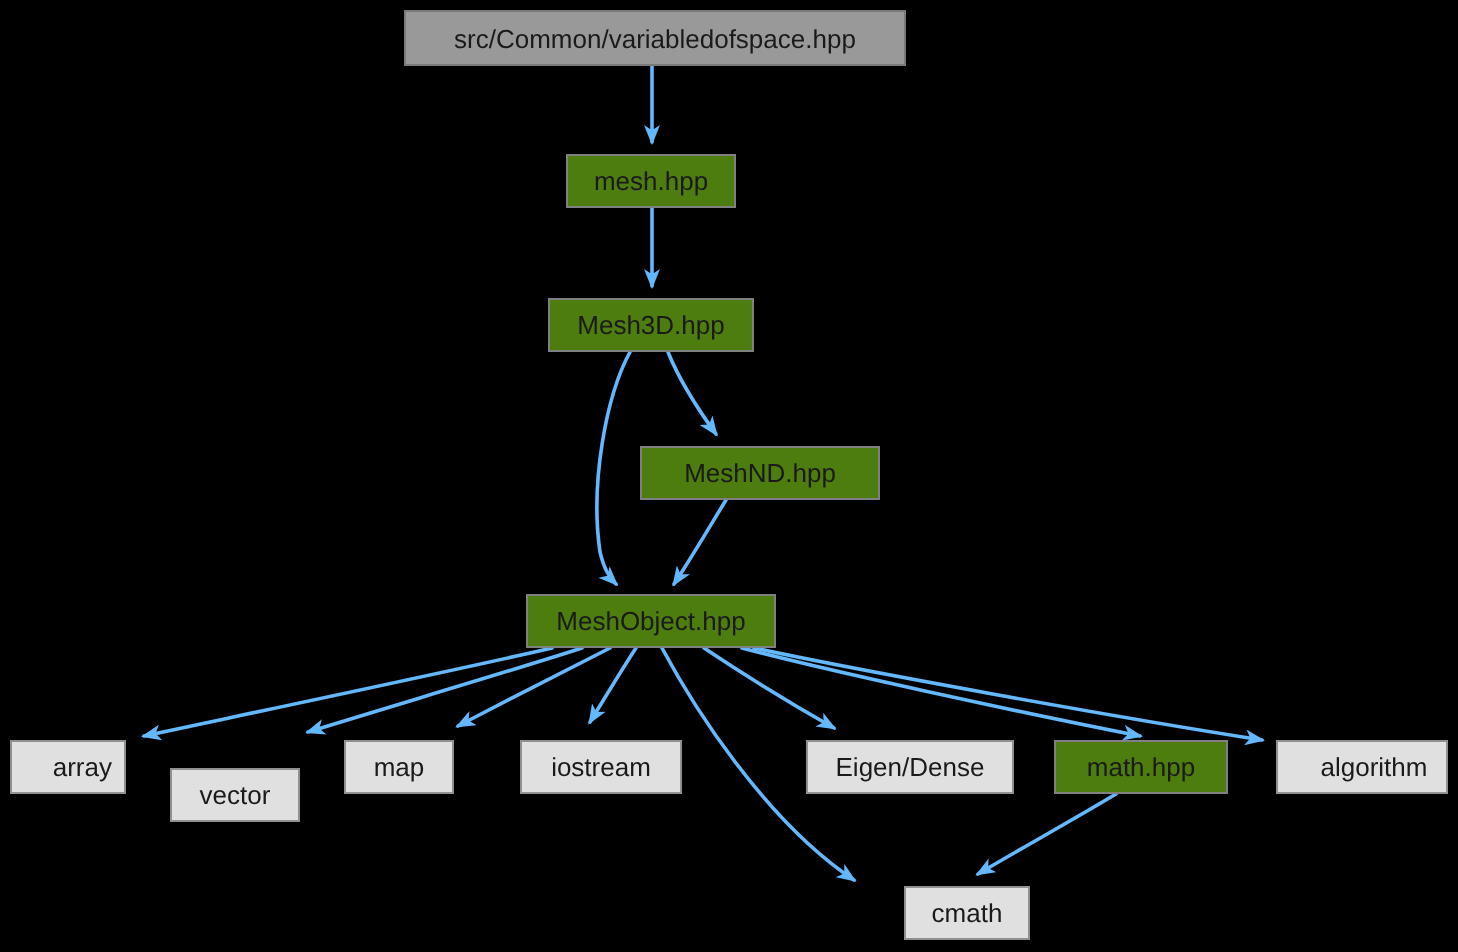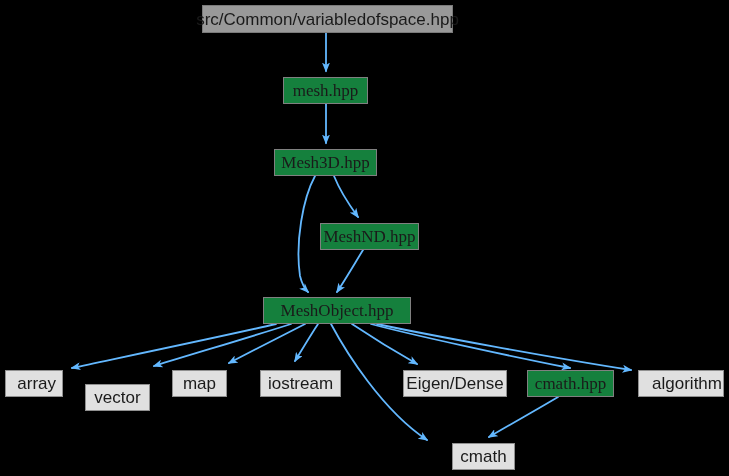--- a/index.html
+++ b/index.html
@@ -23,38 +23,37 @@
     height: 476px;
     pointer-events: none;
   }
   .node {
     position: absolute;
     box-sizing: border-box;
     display: flex;
     align-items: center;
     justify-content: center;
     border: 1px solid #808080;
-    font-size: 17px;
+    font-size: 13px;
     line-height: 1;
     color: #1a1a1a;
     white-space: nowrap;
     letter-spacing: 0px;
   }
   .node.root {
     background: #999999;
     border-color: #7a7a7a;
   }
   .node.lib {
     background: #e0e0e0;
     border-color: #909090;
   }
   .node.proj {
-    background: #15803d;
+    background: #4d7c0f;
     border-color: #808080;
-    font-family: Liberation Serif, serif;
   }
   .node-label {
     display: block;
     padding: 0 6px;
   }
 </style>
 </head>
 <body>
 
 <div id="canvas">
@@ -86,43 +85,43 @@
   <div id="node-layer">
       <div class="node root" style="left: 202px; top: 5px; width: 251px; height: 28px;">
         <span class="node-label">src/Common/variabledofspace.hpp</span>
       </div>
       <div class="node proj" style="left: 283px; top: 77px; width: 85px; height: 27px;">
         <span class="node-label">mesh.hpp</span>
       </div>
       <div class="node proj" style="left: 274px; top: 149px; width: 103px; height: 27px;">
         <span class="node-label">Mesh3D.hpp</span>
       </div>
-      <div class="node proj" style="left: 320px; top: 223px; width: 99px; height: 27px;">
+      <div class="node proj" style="left: 320px; top: 223px; width: 120px; height: 27px;">
         <span class="node-label">MeshND.hpp</span>
       </div>
-      <div class="node proj" style="left: 263px; top: 297px; width: 148px; height: 27px;">
+      <div class="node proj" style="left: 263px; top: 297px; width: 125px; height: 27px;">
         <span class="node-label">MeshObject.hpp</span>
       </div>
       <div class="node lib" style="left: 5px; top: 370px; width: 58px; height: 27px; justify-content: flex-end;">
         <span class="node-label">array</span>
       </div>
       <div class="node lib" style="left: 85px; top: 370px; width: 65px; height: 27px; margin-top: 14px;">
         <span class="node-label">vector</span>
       </div>
       <div class="node lib" style="left: 172px; top: 370px; width: 55px; height: 27px;">
         <span class="node-label">map</span>
       </div>
       <div class="node lib" style="left: 260px; top: 370px; width: 81px; height: 27px;">
         <span class="node-label">iostream</span>
       </div>
       <div class="node lib" style="left: 403px; top: 370px; width: 104px; height: 27px;">
         <span class="node-label">Eigen/Dense</span>
       </div>
       <div class="node proj" style="left: 527px; top: 370px; width: 87px; height: 27px;">
-        <span class="node-label">cmath.hpp</span>
+        <span class="node-label">math.hpp</span>
       </div>
       <div class="node lib" style="left: 638px; top: 370px; width: 86px; height: 27px; padding-left: 12px;">
         <span class="node-label">algorithm</span>
       </div>
       <div class="node lib" style="left: 436px; top: 443px; width: 63px; height: 27px; margin-left: 16px;">
         <span class="node-label">cmath</span>
       </div>
     </div>
 
 </div>

